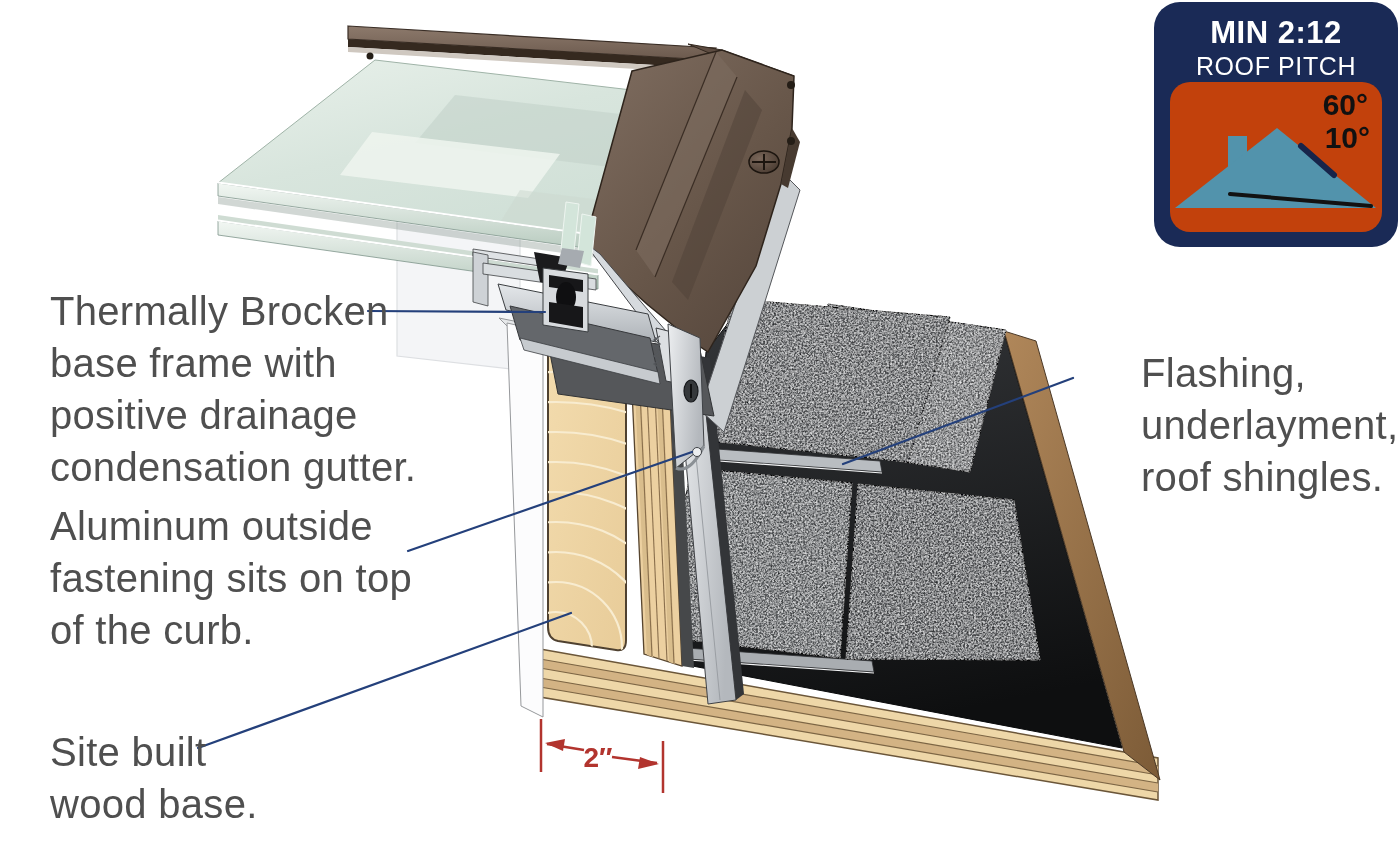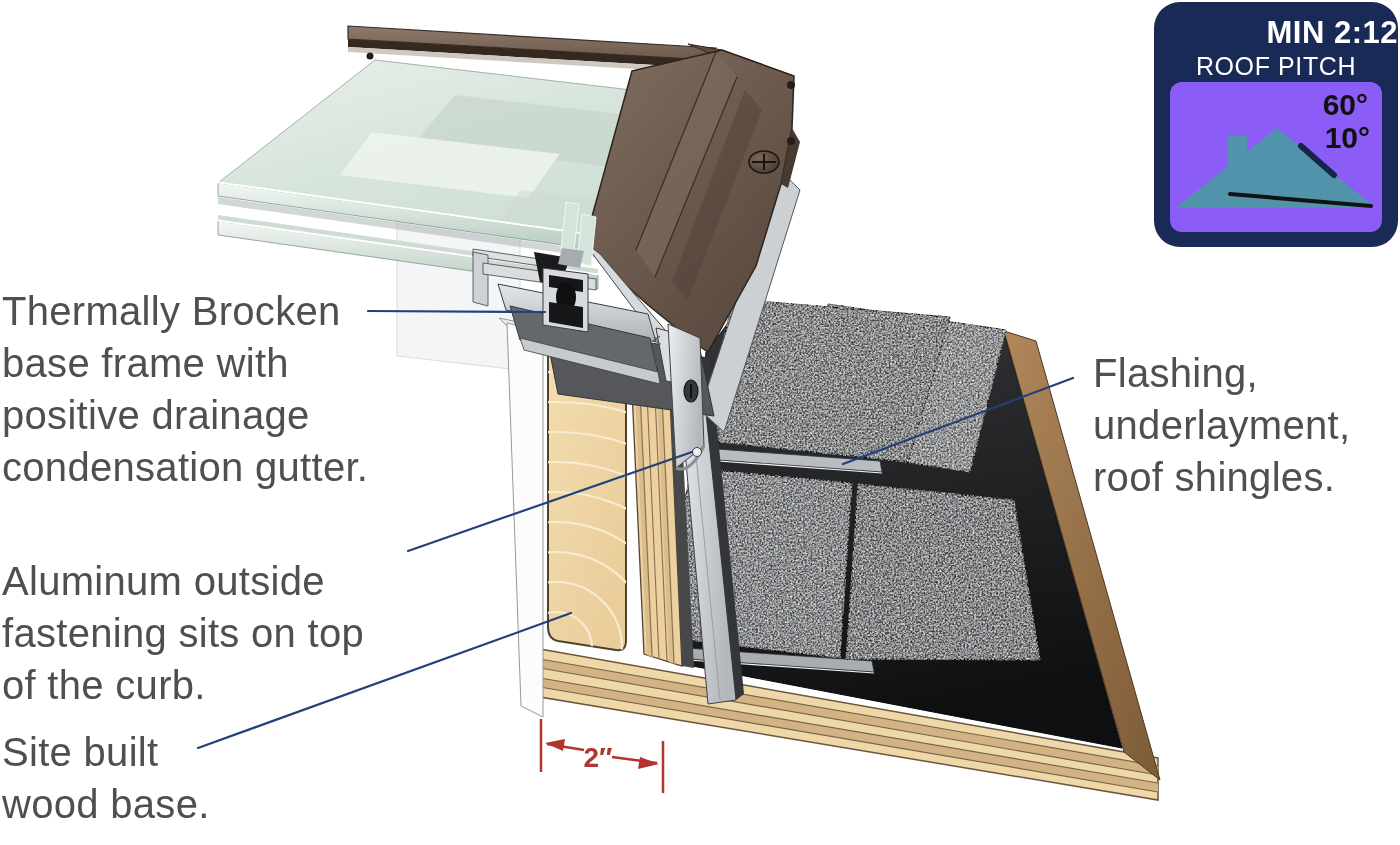--- a/index.html
+++ b/index.html
@@ -1,26 +1,26 @@
 <!DOCTYPE html>
 <html><head>
 <meta charset="utf-8">
 <style>
   html,body{margin:0;padding:0;background:#fff;}
   #stage{position:relative;width:1400px;height:845px;background:#ffffff;overflow:hidden;
          font-family:"Liberation Sans",sans-serif;}
   #art{position:absolute;left:0;top:0;width:1400px;height:845px;}
   .ann{position:absolute;font-size:40px;line-height:52px;font-weight:400;color:#4f4f4f;
-       letter-spacing:.3px;white-space:pre-line;}
+       letter-spacing:.3px;white-space:pre-line;margin-left:48px;}
   .badge{position:absolute;left:1154px;top:2px;width:244px;height:245px;background:#1a2a56;
          border-radius:26px;text-align:center;color:#ffffff;box-sizing:border-box;}
-  .badge-l1{margin-top:13px;font-size:31px;font-weight:bold;line-height:36px;letter-spacing:.5px;text-align:right;}
+  .badge-l1{margin-top:13px;font-size:31px;font-weight:bold;line-height:36px;letter-spacing:.5px;}
   .badge-l2{font-size:25px;font-weight:normal;line-height:30px;letter-spacing:.6px;}
-  .badge-box{position:absolute;left:16px;top:80px;width:212px;height:150px;background:#8b5cf6;
-             border-radius:12px;overflow:hidden;}
+  .badge-box{position:absolute;left:16px;top:80px;width:212px;height:150px;background:#c2410c;
+             border-radius:20px;overflow:hidden;}
 </style>
 </head>
 <body>
 
 <div id="stage">
 
 <svg id="art" viewBox="0 0 1400 845">
   <defs>
     <filter id="speckle" x="-5%" y="-5%" width="110%" height="110%">
       <feTurbulence type="fractalNoise" baseFrequency="0.55" numOctaves="3" seed="7" result="n"></feTurbulence>
@@ -241,21 +241,21 @@
     <line x1="408" y1="551" x2="692" y2="452"></line>
     <line x1="198" y1="748" x2="571" y2="613"></line>
     <line x1="1073" y1="378" x2="843" y2="464"></line>
   </g>
 </svg>
 
 <div class="ann" style="left:2px;top:285px;width:480px">Thermally Brocken
 base frame with
 positive drainage
 condensation gutter.</div>
-<div class="ann" style="left:2px;top:555px;width:480px">Aluminum outside
+<div class="ann" style="left:2px;top:500px;width:480px">Aluminum outside
 fastening sits on top
 of the curb.</div>
 <div class="ann" style="left:2px;top:726px;width:380px">Site built
 wood base.</div>
 <div class="ann" style="left:1093px;top:347px;width:310px">Flashing,
 underlayment,
 roof shingles.</div>
 
 <div class="badge">
   <div class="badge-l1">MIN 2:12</div>

